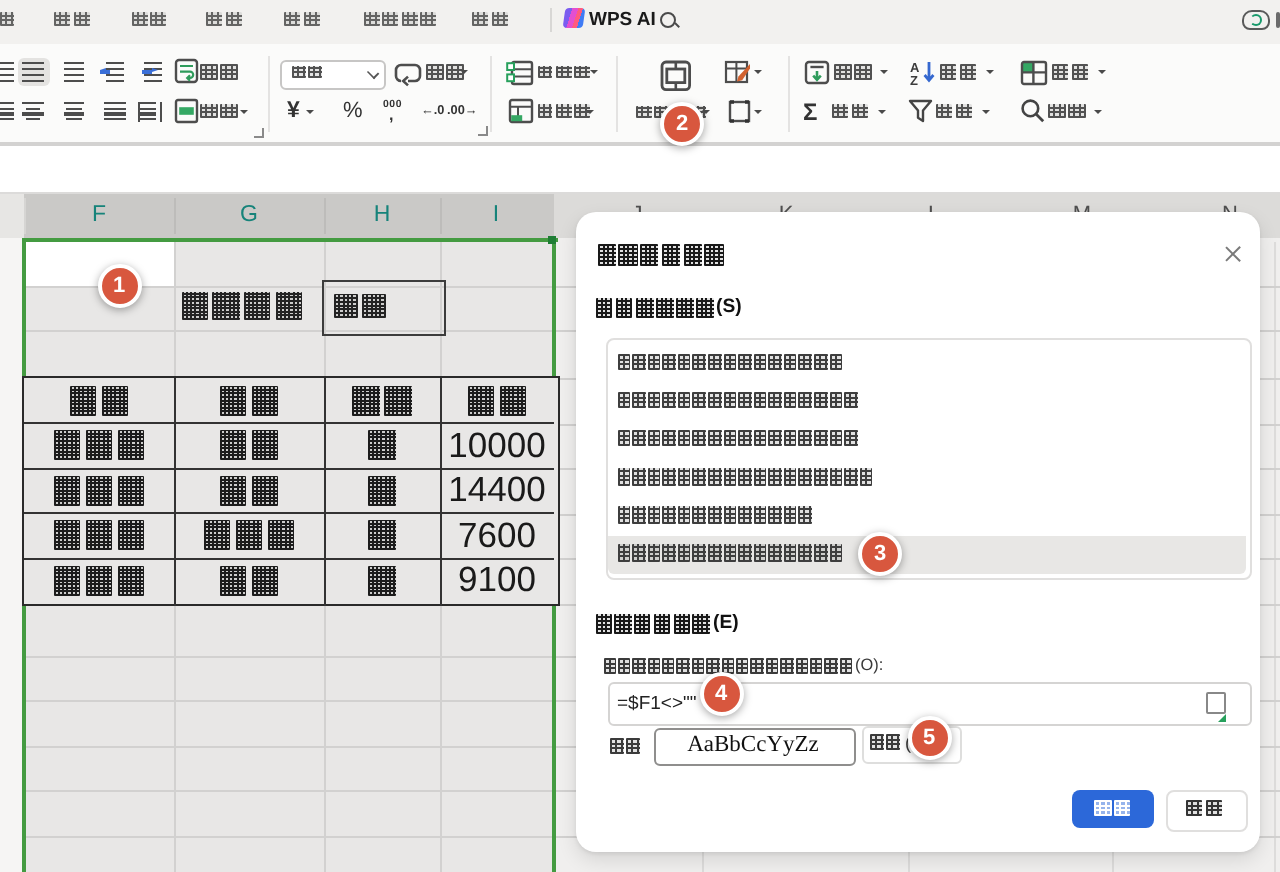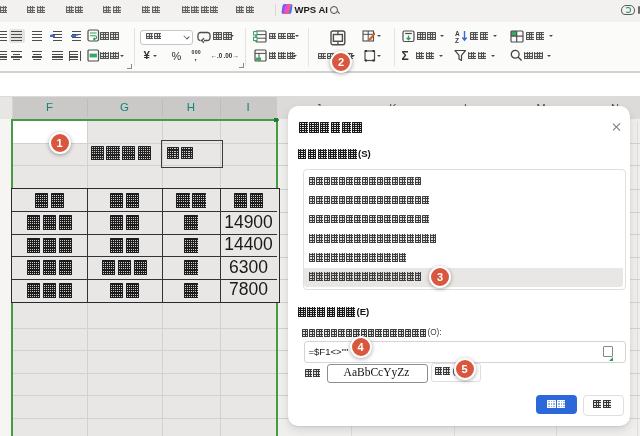--- a/index.html
+++ b/index.html
@@ -366,24 +366,24 @@
       <i style="width:13.76px;height:14.86px;background:repeating-linear-gradient(90deg,#151515 0 1px,transparent 1px 2.08px),repeating-linear-gradient(0deg,#151515 0 1px,transparent 1px 1.81px);box-shadow:inset 0 0 0 20px rgba(70,70,70,0.16);"></i>
       <i style="width:13.76px;height:14.86px;background:repeating-linear-gradient(90deg,#151515 0 1px,transparent 1px 2.08px),repeating-linear-gradient(0deg,#151515 0 1px,transparent 1px 1.81px);box-shadow:inset 0 0 0 20px rgba(70,70,70,0.16);"></i>
     </span>
 <span class="zr" style="left:109.62px;top:282.77px;gap:2.24px;">
       <i style="width:13.76px;height:14.86px;background:repeating-linear-gradient(90deg,#151515 0 1px,transparent 1px 2.08px),repeating-linear-gradient(0deg,#151515 0 1px,transparent 1px 1.81px);box-shadow:inset 0 0 0 20px rgba(70,70,70,0.16);"></i>
       <i style="width:13.76px;height:14.86px;background:repeating-linear-gradient(90deg,#151515 0 1px,transparent 1px 2.08px),repeating-linear-gradient(0deg,#151515 0 1px,transparent 1px 1.81px);box-shadow:inset 0 0 0 20px rgba(70,70,70,0.16);"></i>
     </span>
 <span class="zr" style="left:184.12px;top:282.77px;gap:2.24px;">
       <i style="width:13.76px;height:14.86px;background:repeating-linear-gradient(90deg,#151515 0 1px,transparent 1px 2.08px),repeating-linear-gradient(0deg,#151515 0 1px,transparent 1px 1.81px);box-shadow:inset 0 0 0 20px rgba(70,70,70,0.16);"></i>
     </span>
-<span class="tx" style="left:248.50px;top:222.70px;font-size:17.5px;color:#1a1a1a;font-weight:400;font-family:'Liberation Sans',sans-serif;transform:translate(-50%,-50%);">14900</span>
+<span class="tx" style="left:248.50px;top:222.70px;font-size:17.5px;color:#1a1a1a;font-weight:400;font-family:'Liberation Sans',sans-serif;transform:translate(-50%,-50%);">10000</span>
 <span class="tx" style="left:248.50px;top:245.20px;font-size:17.5px;color:#1a1a1a;font-weight:400;font-family:'Liberation Sans',sans-serif;transform:translate(-50%,-50%);">14400</span>
-<span class="tx" style="left:248.50px;top:267.70px;font-size:17.5px;color:#1a1a1a;font-weight:400;font-family:'Liberation Sans',sans-serif;transform:translate(-50%,-50%);">6300</span>
-<span class="tx" style="left:248.50px;top:290.20px;font-size:17.5px;color:#1a1a1a;font-weight:400;font-family:'Liberation Sans',sans-serif;transform:translate(-50%,-50%);">7800</span>
+<span class="tx" style="left:248.50px;top:267.70px;font-size:17.5px;color:#1a1a1a;font-weight:400;font-family:'Liberation Sans',sans-serif;transform:translate(-50%,-50%);">7600</span>
+<span class="tx" style="left:248.50px;top:290.20px;font-size:17.5px;color:#1a1a1a;font-weight:400;font-family:'Liberation Sans',sans-serif;transform:translate(-50%,-50%);">9100</span>
 <div class="num" style="left:48.50px;top:131.50px;width:18px;height:18px;z-index:50;">1</div>
 <div class="num" style="left:330.00px;top:50.50px;width:18px;height:18px;z-index:60;">2</div>
 <div id="dlg" style="position:absolute;left:288px;top:106px;width:342px;height:319.5px;background:#fff;border-radius:10px;box-shadow:0 4px 10px rgba(0,0,0,.11),0 1px 2px rgba(0,0,0,.08);z-index:40;"></div>
 <span class="zr" style="left:298.50px;top:122.17px;gap:1.51px;z-index:41;">
       <i style="width:9.29px;height:10.87px;background:repeating-linear-gradient(90deg,#111 0 1px,transparent 1px 2.35px),repeating-linear-gradient(0deg,#111 0 1px,transparent 1px 2.04px);box-shadow:inset 0 0 0 20px rgba(70,70,70,0.16);"></i>
       <i style="width:9.29px;height:10.87px;background:repeating-linear-gradient(90deg,#111 0 1px,transparent 1px 2.35px),repeating-linear-gradient(0deg,#111 0 1px,transparent 1px 2.04px);box-shadow:inset 0 0 0 20px rgba(70,70,70,0.16);"></i>
       <i style="width:9.29px;height:10.87px;background:repeating-linear-gradient(90deg,#111 0 1px,transparent 1px 2.35px),repeating-linear-gradient(0deg,#111 0 1px,transparent 1px 2.04px);box-shadow:inset 0 0 0 20px rgba(70,70,70,0.16);"></i>
       <i style="width:9.29px;height:10.87px;background:repeating-linear-gradient(90deg,#111 0 1px,transparent 1px 2.35px),repeating-linear-gradient(0deg,#111 0 1px,transparent 1px 2.04px);box-shadow:inset 0 0 0 20px rgba(70,70,70,0.16);"></i>
       <i style="width:9.29px;height:10.87px;background:repeating-linear-gradient(90deg,#111 0 1px,transparent 1px 2.35px),repeating-linear-gradient(0deg,#111 0 1px,transparent 1px 2.04px);box-shadow:inset 0 0 0 20px rgba(70,70,70,0.16);"></i>
       <i style="width:9.29px;height:10.87px;background:repeating-linear-gradient(90deg,#111 0 1px,transparent 1px 2.35px),repeating-linear-gradient(0deg,#111 0 1px,transparent 1px 2.04px);box-shadow:inset 0 0 0 20px rgba(70,70,70,0.16);"></i>

